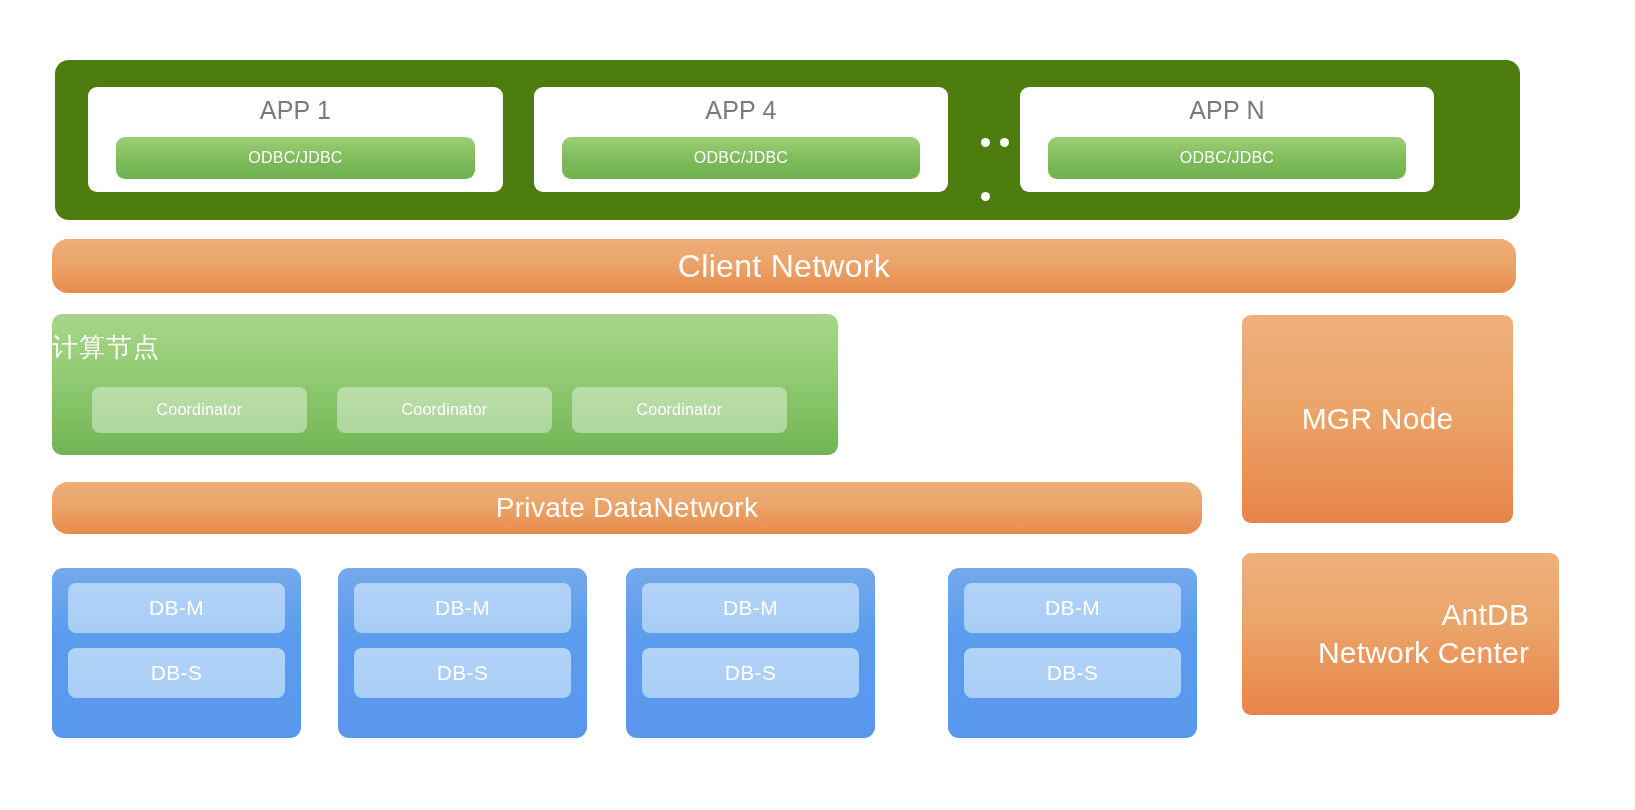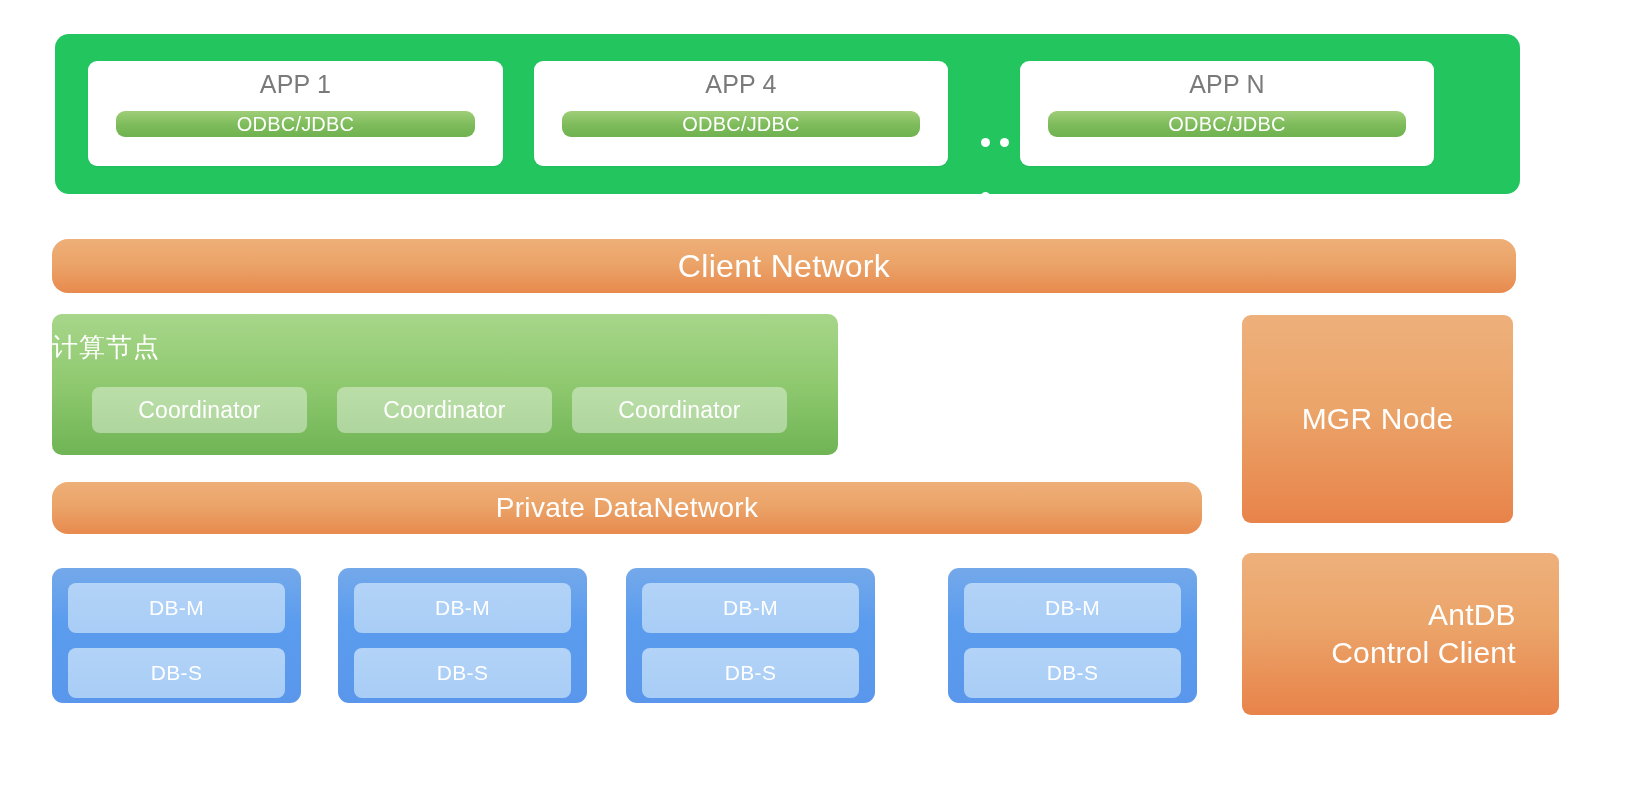--- a/index.html
+++ b/index.html
@@ -20,24 +20,24 @@
     position: absolute;
     left: 0; top: 0;
     width: 1635px;
     height: 810px;
   }
 
   
   .app-band {
     position: absolute;
     left: 55px;
-    top: 34px;
+    top: 60px;
     width: 1465px;
     height: 160px;
-    background: #22c55e;
+    background: #4d7c0f;
     border-radius: 14px;
   }
   .app-card {
     position: absolute;
     top: 27px;
     height: 105px;
     background: #ffffff;
     border-radius: 9px;
     box-shadow: 0 1px 2px rgba(0,0,0,0.04);
   }
@@ -53,25 +53,25 @@
     text-align: center;
     font-size: 25px;
     color: #7a7a7a;
     letter-spacing: 0.2px;
   }
   .odbc-btn {
     position: absolute;
     left: 28px;
     right: 28px;
     top: 50px;
-    height: 26px;
+    height: 42px;
     border-radius: 9px;
     background: linear-gradient(to bottom, #9fce78 0%, #7dbb5a 55%, #6fb24f 100%);
     color: #ffffff;
-    font-size: 20px;
+    font-size: 16px;
     display: flex;
     align-items: center;
     justify-content: center;
     letter-spacing: 0.2px;
   }
 
   .ellipsis-dot {
     position: absolute;
     width: 9px;
     height: 9px;
@@ -135,21 +135,21 @@
     font-size: 26px;
     color: #ffffff;
     letter-spacing: 1px;
   }
   .green-chip {
     position: absolute;
     height: 46px;
     border-radius: 8px;
     background: rgba(255,255,255,0.40);
     color: #ffffff;
-    font-size: 23px;
+    font-size: 16px;
     display: flex;
     align-items: center;
     justify-content: center;
     letter-spacing: 0.2px;
   }
   .coord-1 { left: 40px;  top: 73px; width: 215px; }
   .coord-2 { left: 285px; top: 73px; width: 215px; }
   .coord-3 { left: 520px; top: 73px; width: 215px; }
   .gtm-chip { left: 58px; top: 75px; width: 212px; }
 
@@ -170,21 +170,21 @@
     letter-spacing: 0.2px;
   }
   .mgr-box   { top: 315px; height: 208px; }
   .antdb-box { top: 553px; height: 162px; padding-left: 46px; }
 
   
   .db-group {
     position: absolute;
     top: 568px;
     width: 249px;
-    height: 135px;
+    height: 170px;
     border-radius: 11px;
     background: linear-gradient(to bottom, #74a9ea 0%, #5b9cee 40%, #5a97ec 100%);
   }
   .db-g1 { left: 52px;  }
   .db-g2 { left: 338px; }
   .db-g3 { left: 626px; }
   .db-g4 { left: 948px; }
 
   .db-chip {
     position: absolute;
@@ -261,17 +261,17 @@
   <div class="db-group db-g4">
     <div class="db-chip db-chip-m">DB-M</div>
     <div class="db-chip db-chip-s">DB-S</div>
   </div>
 
   <div class="orange-box mgr-box">MGR Node</div>
 
   <div class="orange-box antdb-box">
     <div>
       <span>AntDB</span><br>
-      <span>Control Client</span>
+      <span>Network Center</span>
     </div>
   </div>
 
 </div>
 
 </body></html>

